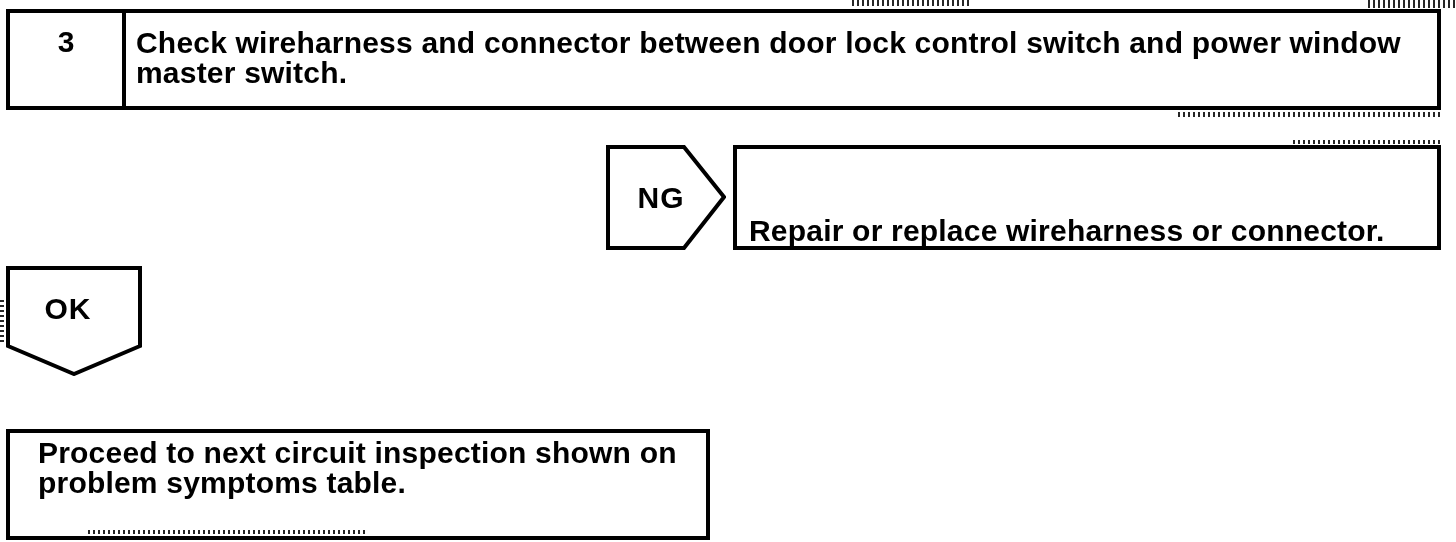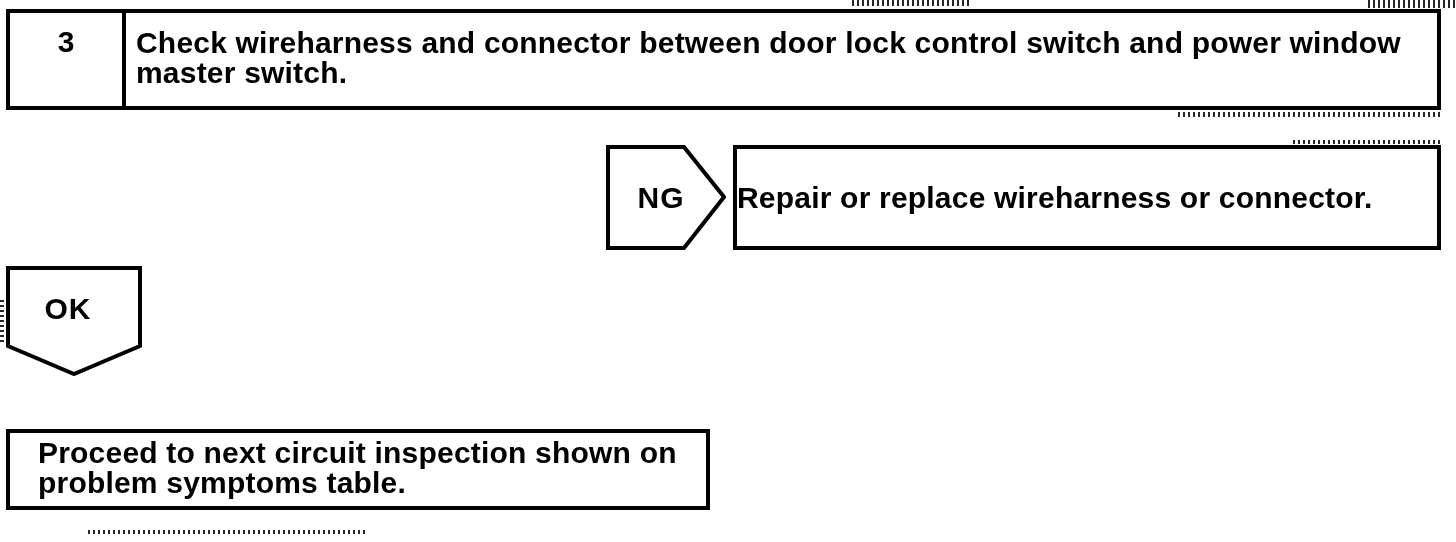--- a/index.html
+++ b/index.html
@@ -104,28 +104,28 @@
     font-size: 30px;
     line-height: 30px;
     letter-spacing: 0.2px;
   }
   .repair-box {
     left: 733px;
     top: 145px;
     width: 708px;
     height: 105px;
     display: flex;
-    align-items: center;
-    padding-left: 0;
+    align-items: flex-end;
+    padding-left: 12px;
   }
   .proceed-box {
     left: 6px;
     top: 429px;
     width: 704px;
-    height: 81px;
+    height: 111px;
     padding: 5px 8px 0 28px;
   }
   .proceed-box .proceed-text {
     max-width: 660px;
   }
 
   
   .artifact {
     position: absolute;
     background: repeating-linear-gradient(90deg, #000 0 2px, transparent 2px 5px);

